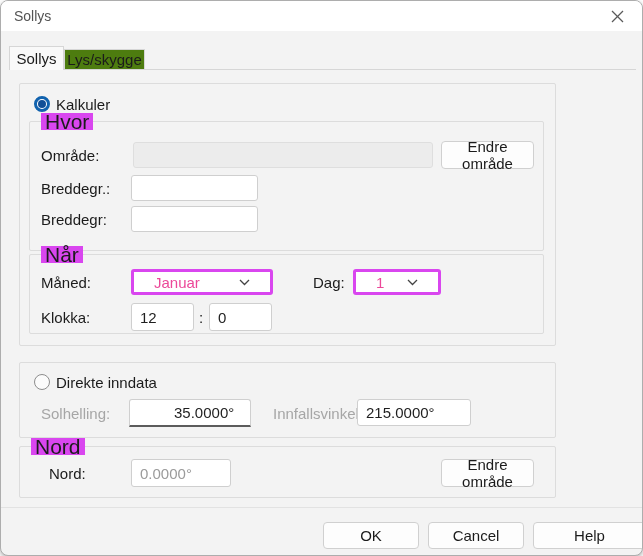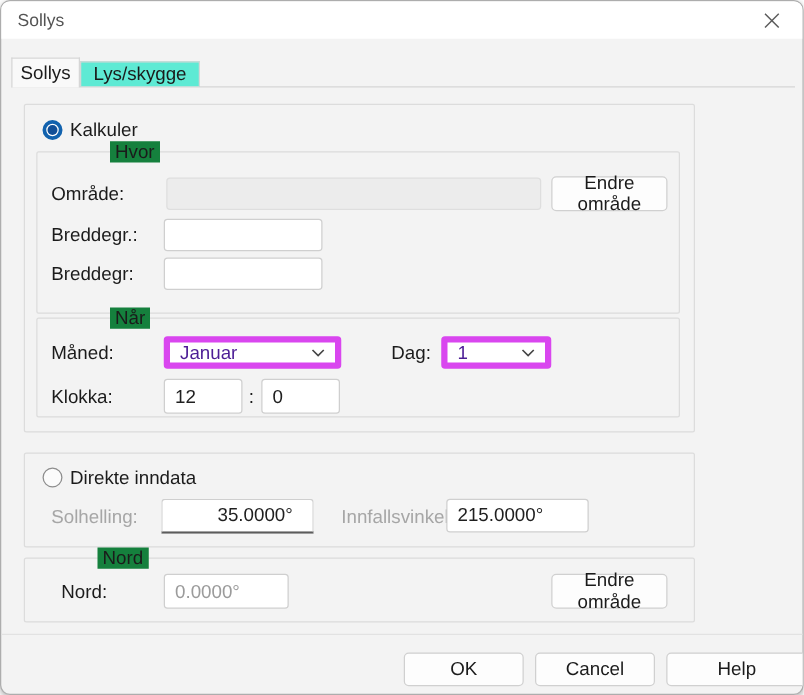--- a/index.html
+++ b/index.html
@@ -8,32 +8,32 @@
     position:relative;width:643px;height:556px;background:#f3f3f3;
     border:1px solid #adadad;border-radius:8px;overflow:hidden;
     box-shadow:0 2px 5px rgba(0,0,0,.30);
   }
   .titlebar{position:absolute;left:0;top:0;width:100%;height:30px;background:#ffffff;}
   .title{position:absolute;left:13px;top:7px;font-size:14px;color:#535353;}
   .close-btn{position:absolute;left:594px;top:0;width:44px;height:30px;display:flex;align-items:center;justify-content:center;cursor:pointer;}
   .tabline{position:absolute;left:8px;top:68px;width:627px;height:1px;background:#d6d6d6;}
   .tab{position:absolute;display:flex;align-items:center;justify-content:center;font-size:15px;color:#1b1b1b;border:1px solid #d6d6d6;border-bottom:none;}
   .tab.active{left:8px;top:45px;width:55px;height:24px;background:#f9f9f9;z-index:2;}
-  .tab.inactive{left:63px;top:48px;width:96px;height:20px;background:#5eead4;z-index:1;}
+  .tab.inactive{left:63px;top:48px;width:81px;height:20px;background:#4d7c0f;z-index:1;}
   .groupbox{position:absolute;border:1px solid #dcdcdc;border-radius:2px;}
-  .legend{position:absolute;top:-9px;left:11px;background:#15803d;padding:0 4px;font-size:15px;color:#1b1b1b;line-height:17px;margin-left:47px;}
+  .legend{position:absolute;top:-9px;left:11px;background:#d946ef;padding:0 4px;font-size:21px;color:#1b1b1b;line-height:17px;}
   .lbl{position:absolute;font-size:15px;color:#1b1b1b;line-height:16px;white-space:nowrap;}
   .lbl.dis{color:#a6a6a6;}
   .field{position:absolute;border:1px solid #cfcfcf;border-radius:3px;background:#ffffff;
     font-size:15px;color:#1f1f1f;padding:0 8px;outline:none;}
   .field.gray{background:#ececec;border-color:#dedede;}
   .field.graytext{color:#9b9b9b;}
   .field.focus{border-bottom:2px solid #5c5c5c;border-bottom-left-radius:0;border-bottom-right-radius:0;padding-left:44px;}
-  .combo{position:absolute;border:5px solid #d946ef;border-radius:3px;background:#ffffff;
-    font-size:15px;color:#4c1d95;display:flex;align-items:center;padding:0 8px;justify-content:space-between;cursor:default;}
+  .combo{position:absolute;border:3px solid #d946ef;border-radius:3px;background:#ffffff;
+    font-size:15px;color:#ec4899;display:flex;align-items:center;padding:0 20px;justify-content:space-between;cursor:default;}
   .btn{position:absolute;border:1px solid #d0d0d0;border-radius:4px;background:#fdfdfd;
     font-size:15px;color:#1b1b1b;display:flex;align-items:center;justify-content:center;cursor:pointer;}
   .radio{position:absolute;width:16px;height:16px;border-radius:50%;}
   .radio.on{border:3px solid #1162ae;background:#ffffff;}
   .radio.on::after{content:'';position:absolute;inset:1px;border-radius:50%;background:#114f97;}
   .radio.off{border:1px solid #8d8d8d;background:#fbfbfb;}
   .colon{position:absolute;font-size:15px;color:#1b1b1b;}
   .footer-line{position:absolute;left:0;top:506px;width:643px;height:1px;background:#e2e2e2;}
   svg{display:block;}
 </style>

